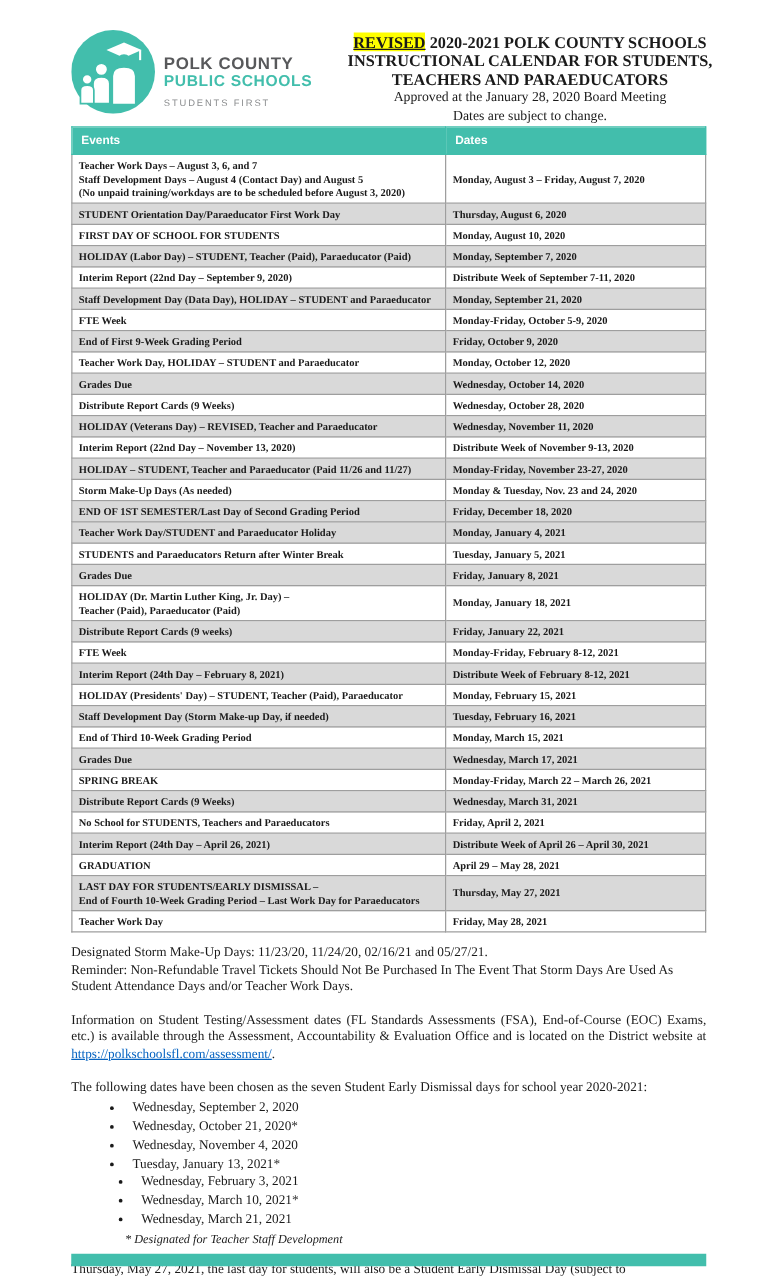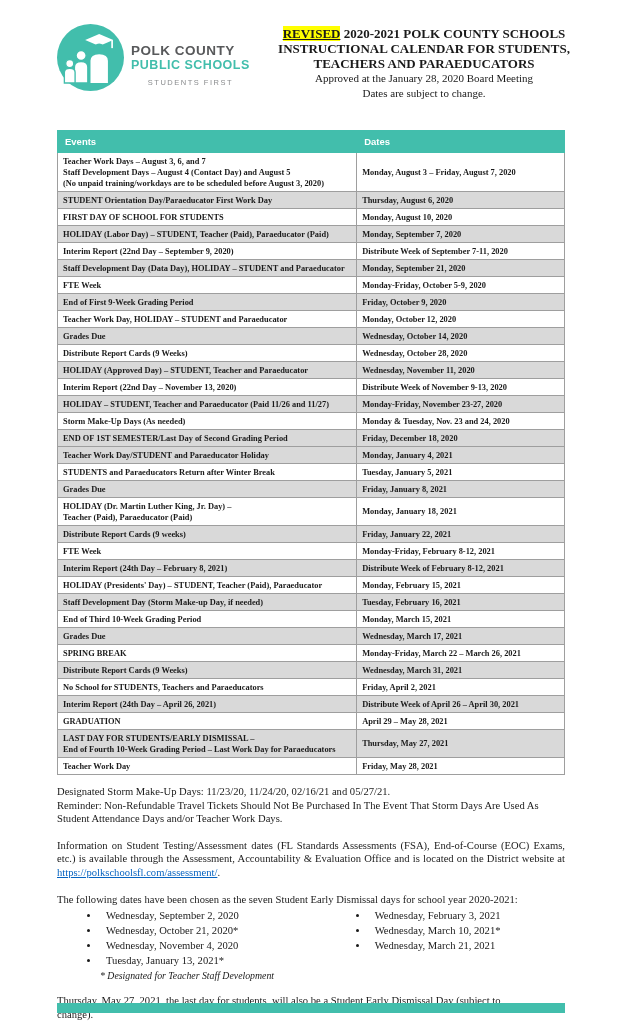--- a/index.html
+++ b/index.html
@@ -9,47 +9,47 @@
   }
   .page{position:absolute;inset:0;}
 
   
   .header{display:flex;align-items:flex-start;margin:24px 46px 0 57px;}
   .logo{display:flex;align-items:center;width:215px;flex:none;}
   .logo-circle{width:67px;height:67px;flex:none;}
   .logo-text{margin-left:7px;padding-top:16px;}
   .logo-line1{font-family:"Liberation Sans",sans-serif;font-weight:bold;font-size:13.5px;letter-spacing:.5px;color:#58595b;line-height:14px;}
   .logo-line2{font-family:"Liberation Sans",sans-serif;font-weight:bold;font-size:12.5px;letter-spacing:.5px;color:#42beac;line-height:14px;}
-  .logo-tagline{font-family:"Liberation Sans",sans-serif;font-size:7.5px;letter-spacing:1.5px;color:#8a8c8e;margin-top:6px;text-align:center;}
+  .logo-tagline{font-family:"Liberation Sans",sans-serif;font-size:7.5px;letter-spacing:1.5px;color:#8a8c8e;margin-top:6px;}
   .title-block{flex:1;text-align:center;padding-top:2px;}
   .doc-title{font-weight:bold;font-size:13px;line-height:15px;}
   .hl{background:#ffff00;text-decoration:underline;}
   .doc-sub{font-size:11px;line-height:13.5px;margin-top:1px;}
 
   
-  table.cal{width:508px;margin:30px 57px 0 57px;border-collapse:collapse;padding-left:29px;}
+  table.cal{width:508px;margin:1px 57px 0 57px;border-collapse:collapse;padding-left:29px;}
   table.cal th{
     background:#42beac;color:#ffffff;font-family:"Liberation Sans",sans-serif;
     font-weight:bold;font-size:9.5px;text-align:left;padding:5px 7px;border:1px solid #42beac;
   }
   table.cal td{
     border:1px solid #9e9e9e;font-weight:bold;font-size:8.4px;line-height:11px;
     padding:2.5px 5px;vertical-align:middle;
   }
   td.ev{width:59%;white-space:pre-line;}
   td.dt{width:41%;}
   tr.alt{background:#d9d9d9;}
 
   
   .notes{margin:10px 57px 0 57px;width:508px;font-size:10.6px;line-height:13.6px;}
   .para{margin:0 0 13px 0;}
   .just{text-align:justify;}
   a.doclink{color:#0563c1;text-decoration:underline;}
 
-  .bullets{display:flex;width:508px;margin:2px 0 0 0;}
+  .bullets{display:flex;width:508px;margin:2px 0 0 0;flex-direction:column;}
   .bullets ul{margin:0;padding:0 0 0 43px;list-style:disc;width:245px;}
   .bullets ul.rightcol{padding-left:50px;width:220px;}
   .bullets li{margin:0 0 1px 0;padding-left:6px;line-height:13.8px;}
   .footnote{font-style:italic;font-size:9.8px;margin:1px 0 0 43px;}
   .closing{margin-top:11px;width:480px;}
 
   .footer-bar{position:absolute;left:57px;width:508px;bottom:11px;height:10px;background:#42beac;}
 </style>
 </head>
 <body>
@@ -133,21 +133,21 @@
         </tr>
         <tr class="alt">
           <td class="ev">Grades Due</td>
           <td class="dt">Wednesday, October 14, 2020</td>
         </tr>
         <tr>
           <td class="ev">Distribute Report Cards (9 Weeks)</td>
           <td class="dt">Wednesday, October 28, 2020</td>
         </tr>
         <tr class="alt">
-          <td class="ev">HOLIDAY (Approved Day) – STUDENT, Teacher and Paraeducator</td>
+          <td class="ev">HOLIDAY (Veterans Day) – REVISED, Teacher and Paraeducator</td>
           <td class="dt">Wednesday, November 11, 2020</td>
         </tr>
         <tr>
           <td class="ev">Interim Report (22nd Day – November 13, 2020)</td>
           <td class="dt">Distribute Week of November 9-13, 2020</td>
         </tr>
         <tr class="alt">
           <td class="ev">HOLIDAY – STUDENT, Teacher and Paraeducator (Paid 11/26 and 11/27)</td>
           <td class="dt">Monday-Friday, November 23-27, 2020</td>
         </tr>

